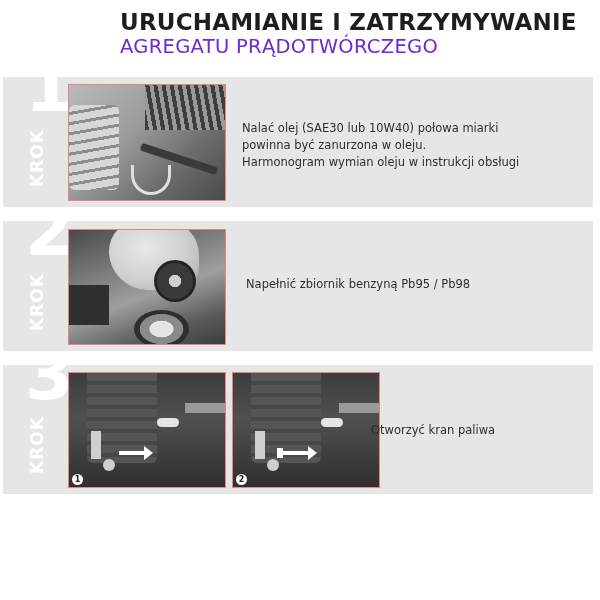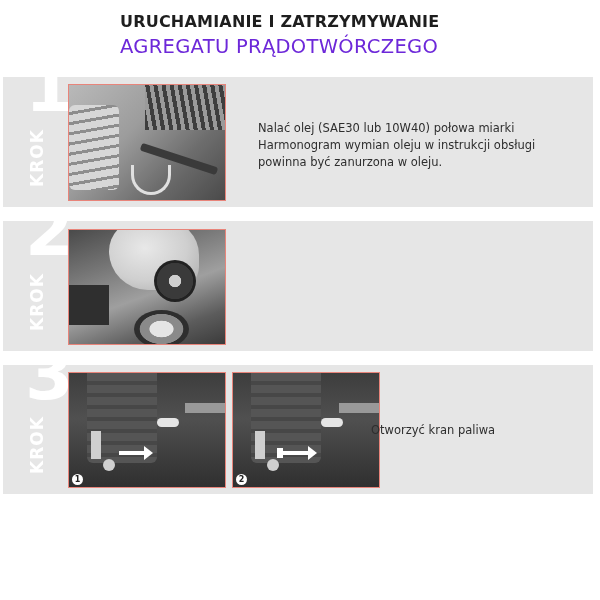--- a/index.html
+++ b/index.html
@@ -1,20 +1,20 @@
 <!DOCTYPE html>
 <html><head>
 <meta charset="utf-8">
 <style>
   * { box-sizing: border-box; margin: 0; padding: 0; }
   html, body { width: 600px; height: 600px; background: #ffffff; overflow: hidden; }
   body { position: relative; font-family: "DejaVu Sans", "Liberation Sans", sans-serif; color: #2b2b2b; }
 
   .title { position: absolute; left: 120px; top: 10px; width: 470px; }
-  .title .l1 { font-family: "DejaVu Sans", sans-serif; font-weight: bold; font-size: 16px; letter-spacing: 0.2px; color: #1e1e1e; line-height: 24px; white-space: nowrap; }
+  .title .l1 { font-family: "DejaVu Sans", sans-serif; font-weight: bold; font-size: 23px; letter-spacing: 0.2px; color: #1e1e1e; line-height: 24px; white-space: nowrap; }
   .title .l2 { font-family: "DejaVu Sans", sans-serif; font-weight: normal; font-size: 19.5px; letter-spacing: 0.3px; color: #6d28d9; line-height: 26px; white-space: nowrap; -webkit-text-stroke: 0; font-stretch: normal; }
 
   .panel { position: absolute; left: 3px; width: 590px; background: #e6e6e6; overflow: hidden; }
   .p1 { top: 77px; height: 130px; }
   .p2 { top: 221px; height: 130px; }
   .p3 { top: 365px; height: 129px; }
 
   .num { position: absolute; left: 22px; top: -30px; width: 36px; text-align: center; font-family: "DejaVu Sans", sans-serif; font-weight: bold; font-size: 70px; color: #ffffff; line-height: 80px; }
   .krok { position: absolute; left: 14px; top: 55px; width: 70px; height: 22px; transform-origin: 0 0; transform: rotate(-90deg) translate(-70px, 0); font-family: "DejaVu Sans", sans-serif; font-weight: bold; font-size: 17px; color: #ffffff; letter-spacing: 1px; line-height: 22px; text-align: center; }
   .p1 .krok, .p2 .krok { top: 46px; left: 23px; }
@@ -42,21 +42,21 @@
   .knob { position: absolute; left: 88px; top: 45px; width: 22px; height: 9px; background: #e5e5e5; border-radius: 5px; }
   .arrow { position: absolute; left: 50px; top: 78px; width: 26px; height: 4px; background: #ffffff; }
   .arrow::after { content: ""; position: absolute; right: -8px; top: -5px; border-left: 9px solid #fff; border-top: 7px solid transparent; border-bottom: 7px solid transparent; }
   .arrow.dbl::before { content: ""; position: absolute; left: -6px; top: -3px; width: 6px; height: 10px; background: #fff; }
   .bolt { position: absolute; left: 34px; top: 86px; width: 12px; height: 12px; border-radius: 50%; background: #cfcfcf; }
   .label-sticker { position: absolute; left: 22px; top: 58px; width: 10px; height: 28px; background: #cfcfcf; }
   .pipe { position: absolute; right: 0; top: 30px; width: 40px; height: 10px; background: #999; }
   .circ-num { position: absolute; left: 3px; bottom: 2px; width: 11px; height: 11px; border-radius: 50%; background: #fff; color: #222; font-size: 8px; font-weight: bold; text-align: center; line-height: 11px; font-family: "DejaVu Sans", sans-serif; }
 
   .desc { position: absolute; font-family: "DejaVu Sans", sans-serif; font-size: 11.5px; line-height: 17px; color: #2e2e2e; }
-  .p1 .desc { left: 255px; top: 43px; width: 340px; }
+  .p1 .desc { left: 239px; top: 43px; width: 340px; }
   .p2 .desc { left: 243px; top: 55px; width: 340px; }
   .p3 .desc { left: 368px; top: 57px; width: 200px; }
 </style>
 </head>
 <body>
 
 <div class="title">
   <div class="l1">URUCHAMIANIE I ZATRZYMYWANIE</div>
   <div class="l2">AGREGATU PRĄDOTWÓRCZEGO</div>
 </div>
@@ -65,33 +65,36 @@
   <div class="num">1</div>
   <div class="krok">KROK</div>
   <div class="photo ph-engine">
     <div class="fins"></div>
     <div class="fins2"></div>
     <div class="rod"></div>
     <div class="wire"></div>
   </div>
   <div class="desc">
     <div>Nalać olej (SAE30 lub 10W40) połowa miarki</div>
+    <div>powinna być zanurzona w oleju.</div>
     <div>Harmonogram wymian oleju w instrukcji obsługi</div>
-    <div>powinna być zanurzona w oleju.</div>
   </div>
 </div>
 
 <div class="panel p2">
   <div class="num">2</div>
   <div class="krok">KROK</div>
   <div class="photo ph-fuel">
     <div class="dark-block"></div>
     <div class="hand"></div>
     <div class="cap"></div>
     <div class="neck"></div>
+  </div>
+  <div class="desc">
+    <div>Napełnić zbiornik benzyną Pb95 / Pb98</div>
   </div>
 </div>
 
 <div class="panel p3">
   <div class="num">3</div>
   <div class="krok">KROK</div>
   <div class="photo ph1 ph-valve">
     <div class="tank"></div>
     <div class="pipe"></div>
     <div class="knob"></div>

